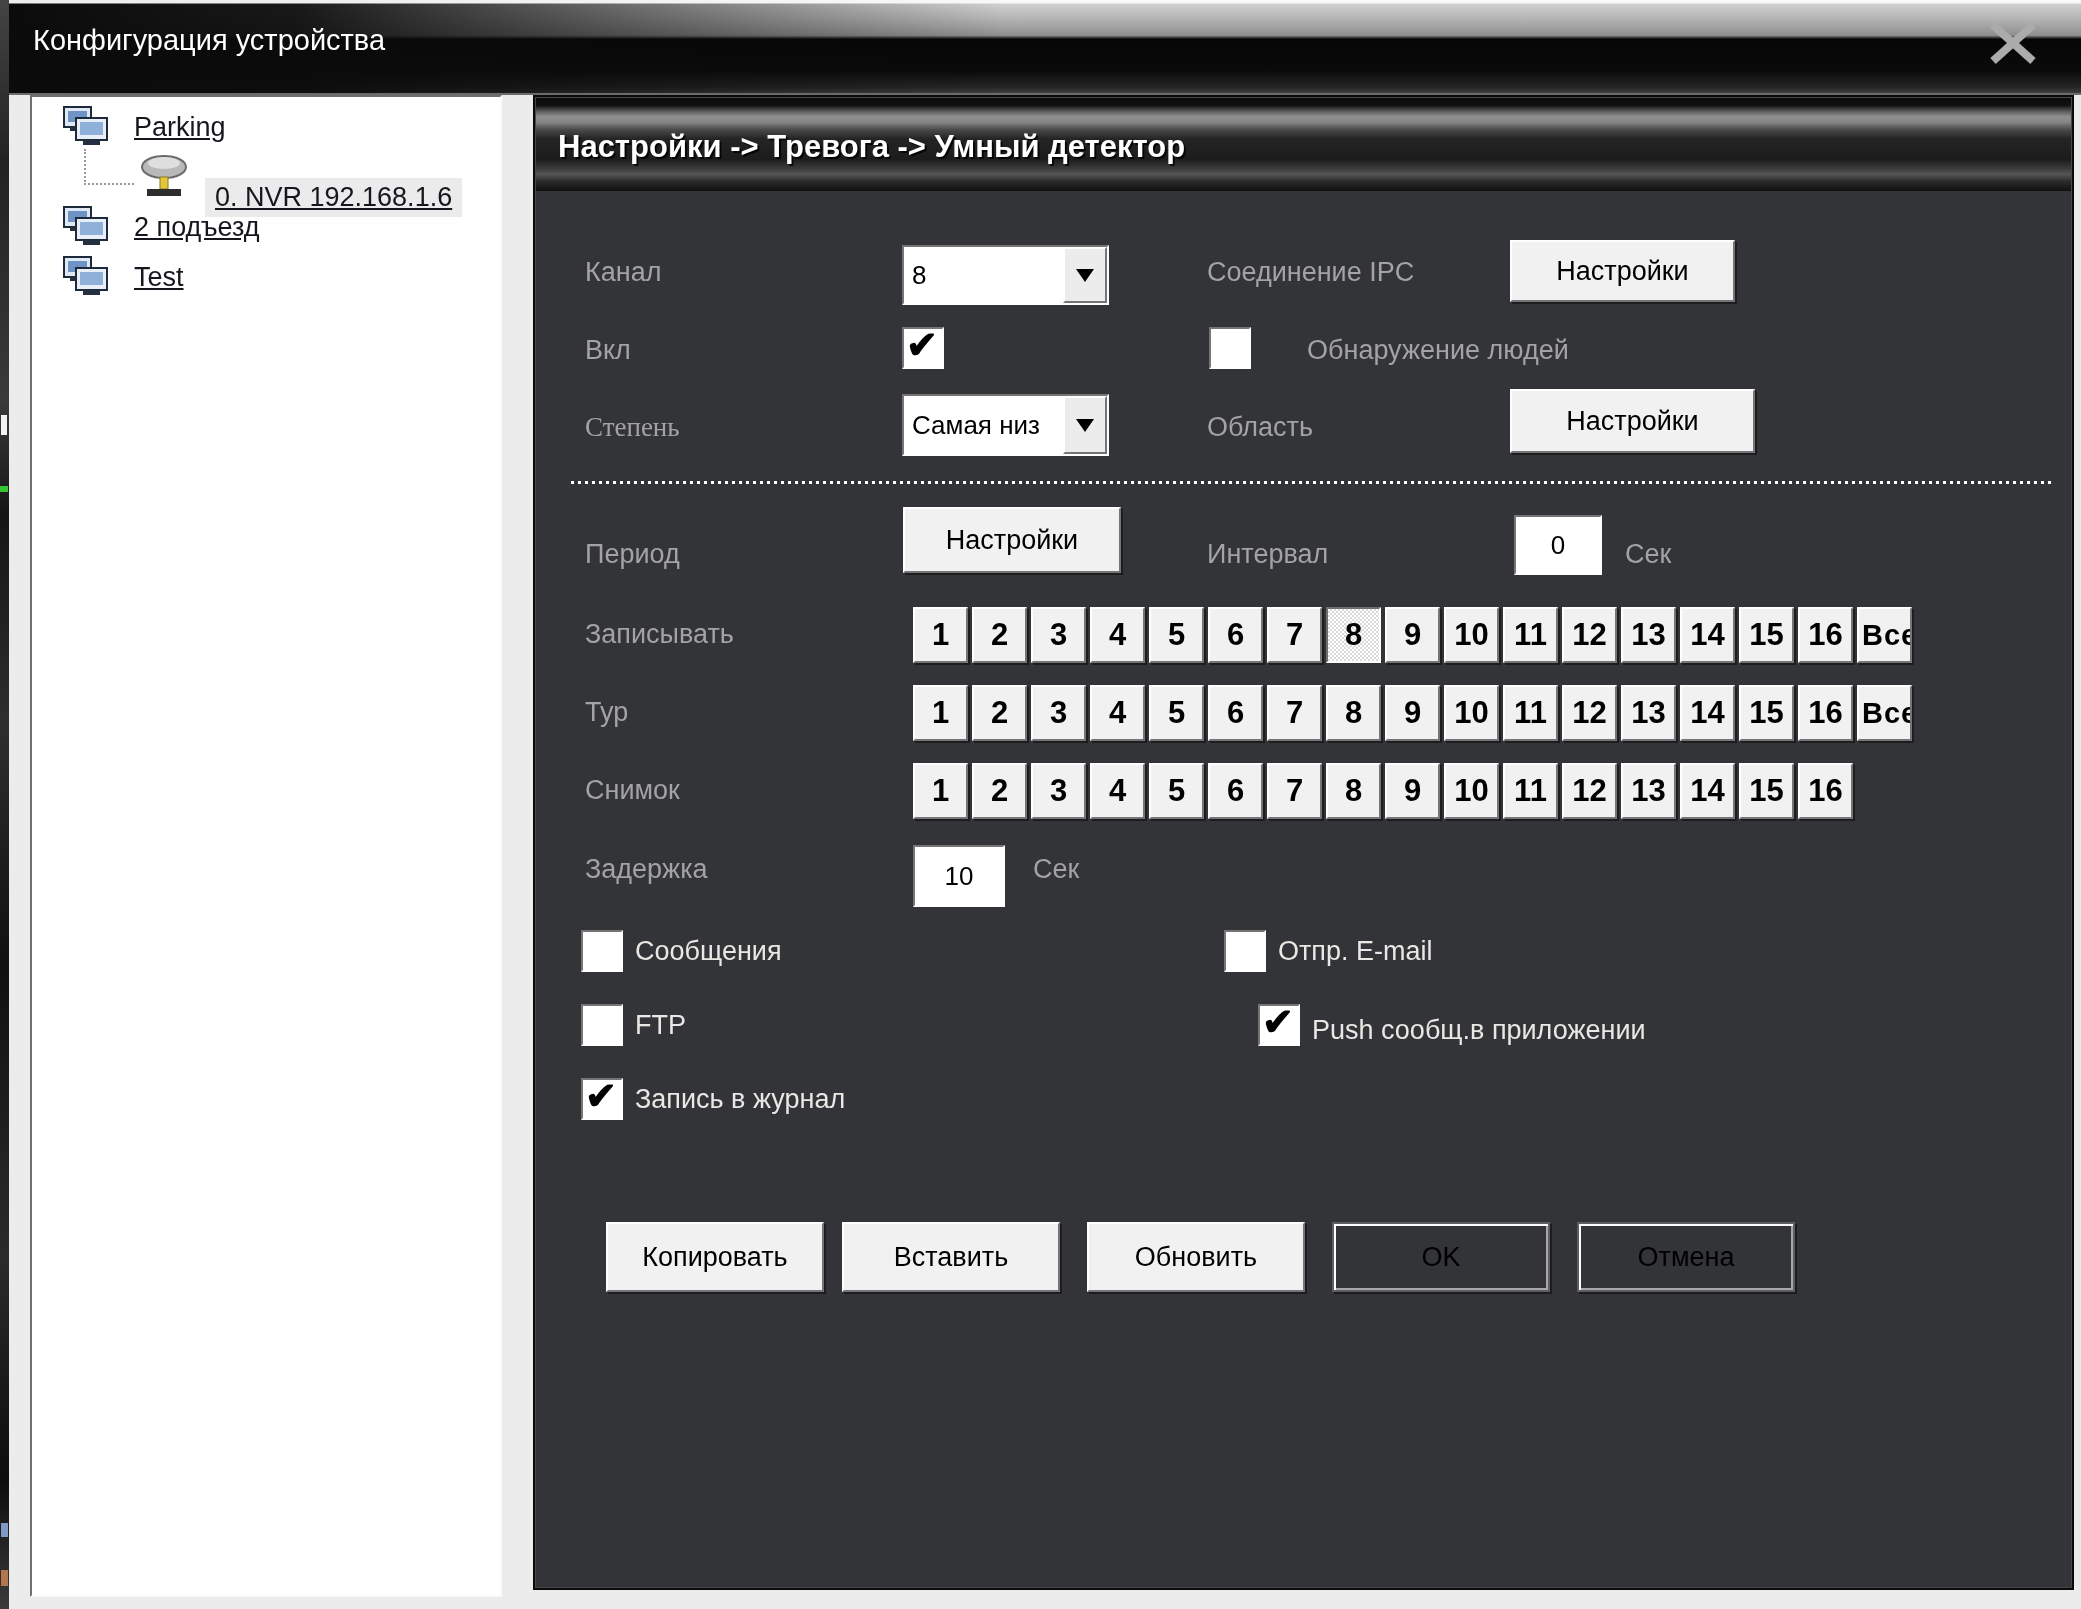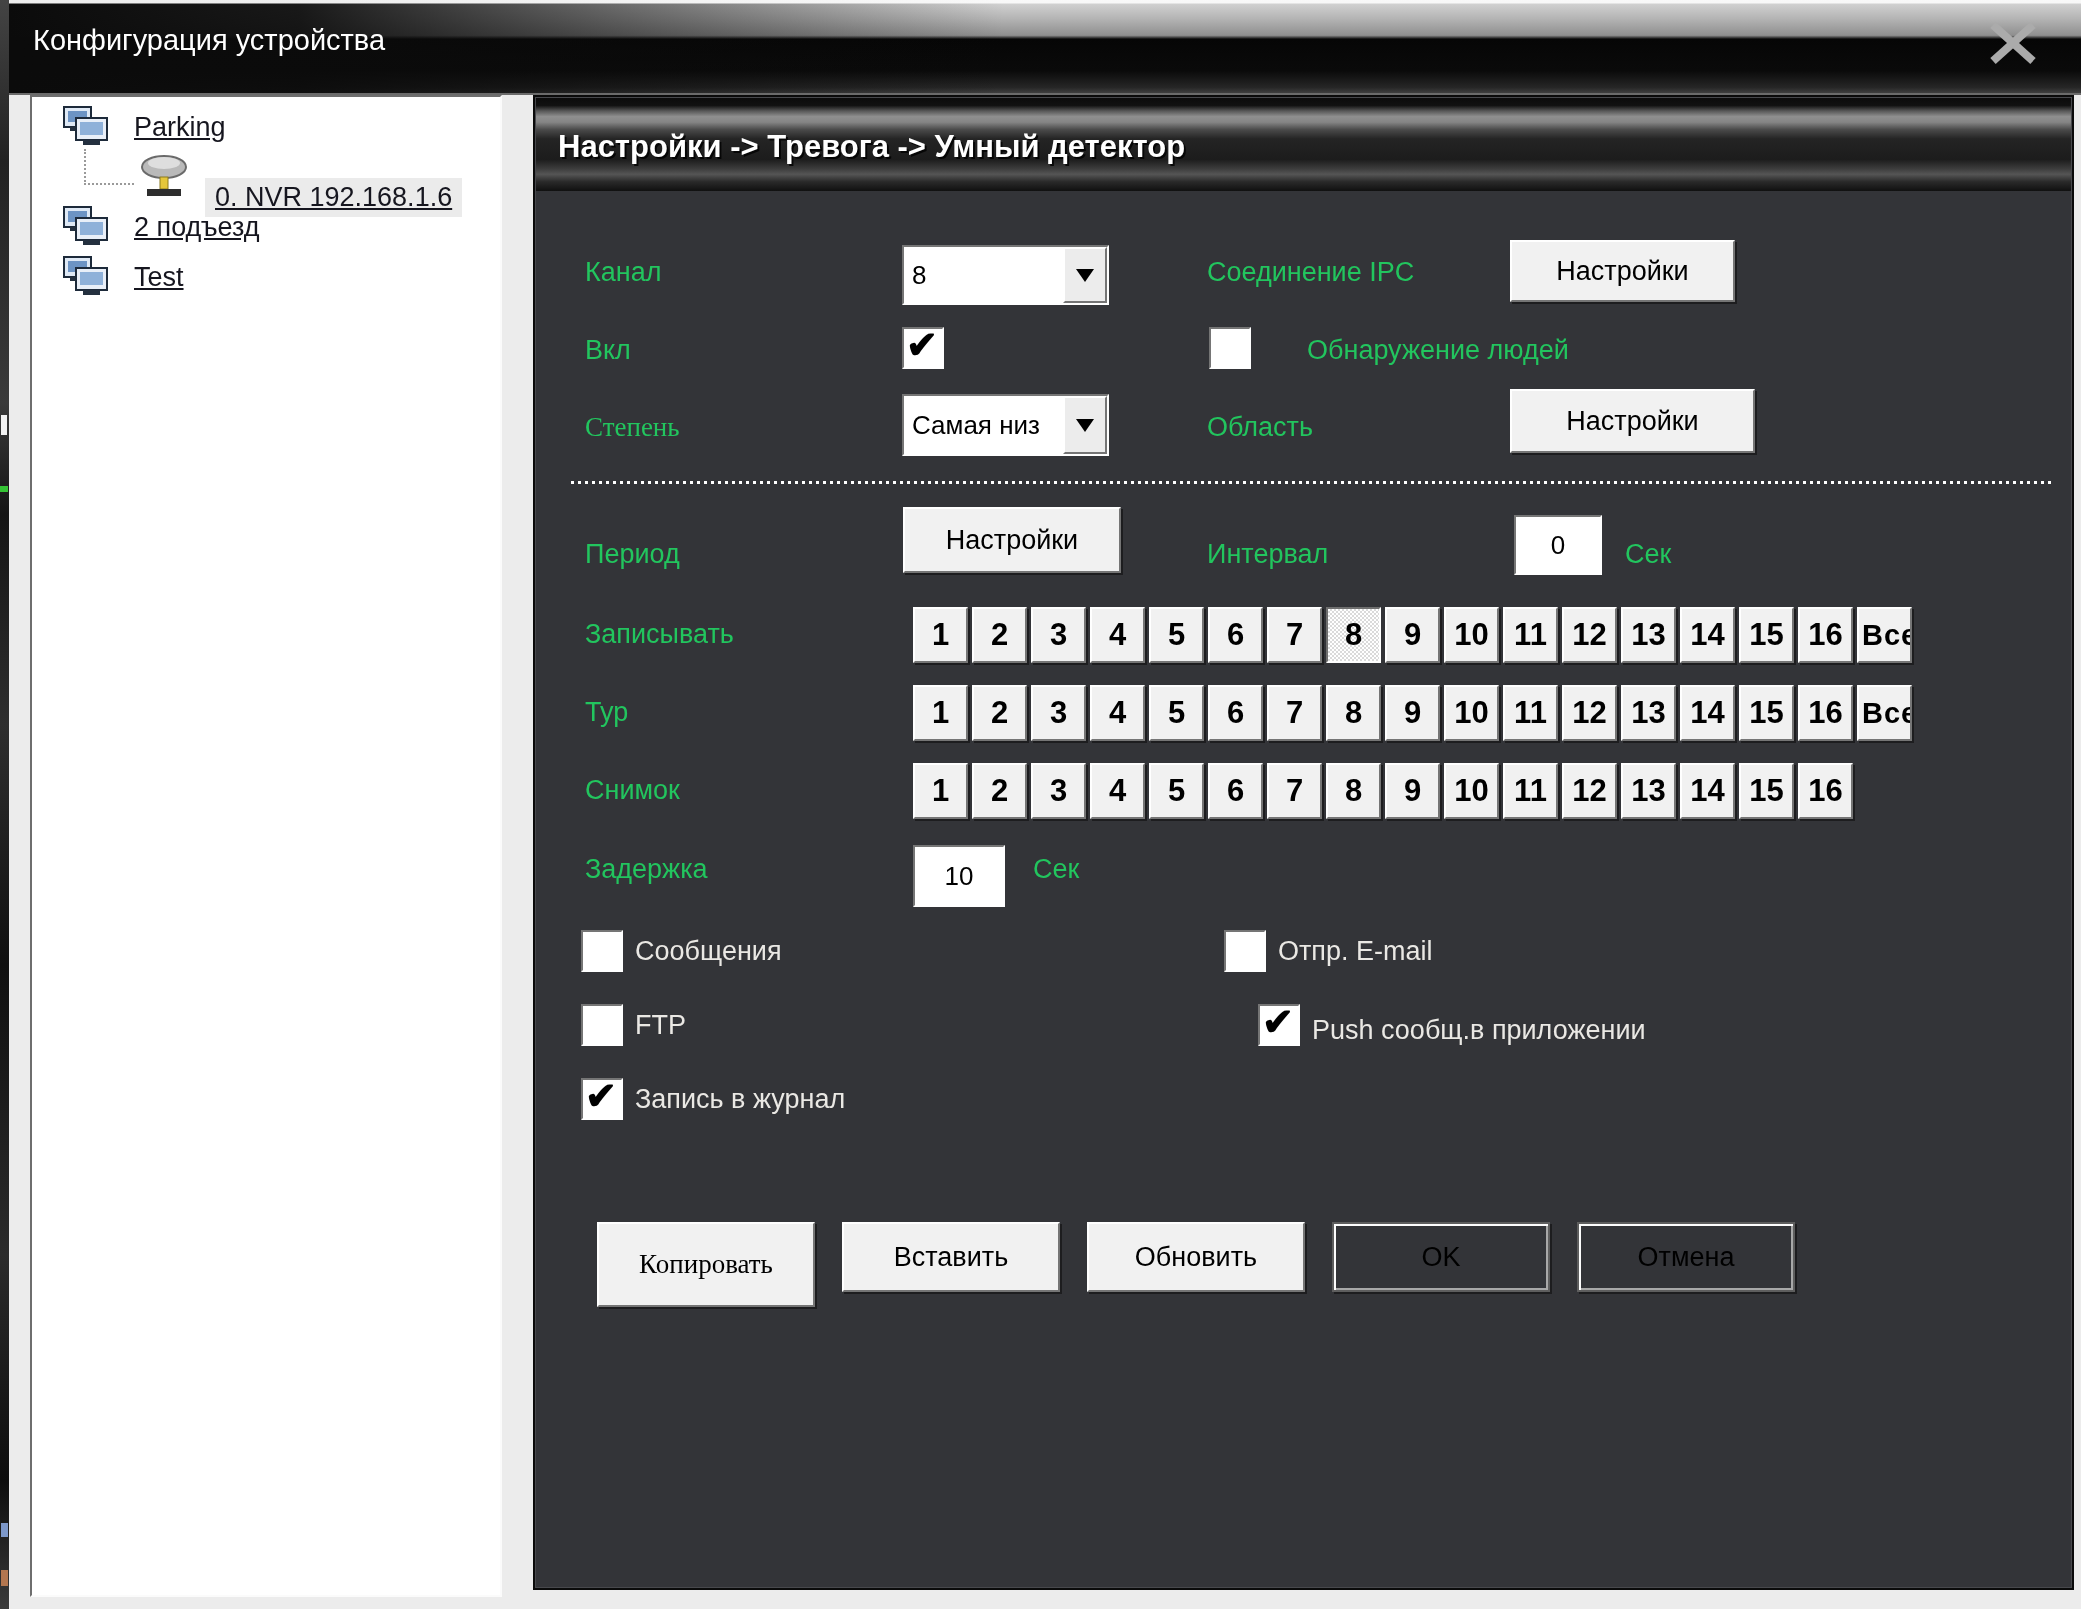--- a/index.html
+++ b/index.html
@@ -35,21 +35,21 @@
     border-left:2px dotted #9a9a9a;border-bottom:2px dotted #9a9a9a;}
 
   
   .main-panel{position:absolute;left:524px;top:95px;width:1541px;height:1495px;
     background:#333438;border:2px solid #0a0a0a;box-shadow:inset 0 0 0 1px #47484c;}
   .panel-header{position:absolute;left:1px;top:1px;right:1px;height:93px;
     background:linear-gradient(180deg,#0c0c0c 0%,#111 8%,#585858 14%,#8f8f8f 20%,#858585 26%,#4a4a4a 34%,#242424 44%,#1c1c1c 66%,#3c3c3c 76%,#555 82%,#2a2a2a 90%,#101010 100%);
     color:#fff;font-size:31px;font-weight:bold;line-height:98px;padding-left:22px;
     text-shadow:2px 2px 0 rgba(0,0,0,.8);white-space:nowrap;}
 
-  .form-label{position:absolute;font-size:27px;color:#22c55e;white-space:nowrap;}
+  .form-label{position:absolute;font-size:27px;color:#a3a3a3;white-space:nowrap;}
 
   .raised{background:#f1f1f1;border:2px solid;border-color:#ffffff #757575 #757575 #ffffff;
     box-shadow:2px 2px 0 rgba(15,15,15,.6);}
   .sunken{background:#fff;border:2px solid;border-color:#757575 #ffffff #ffffff #757575;}
 
   .push-btn{position:absolute;display:flex;align-items:center;justify-content:center;
     font-size:27px;color:#000;cursor:pointer;}
   .frame-dark{border:2px solid #5e5e5e;
     box-shadow:inset 2px 2px 0 #fdfdfd, inset -2px -2px 0 #a8a8a8, 2px 2px 0 rgba(15,15,15,.6);}
 
@@ -281,21 +281,21 @@
             <span class="checkbox cb-inline checked" style="position: relative;"></span>
             <span class="cb-label">Push сообщ.в приложении</span>
           </div>
           <div class="cbx-item" style="left: 46px; top: 981px;">
             <span class="checkbox cb-inline checked" style="position: relative;"></span>
             <span class="cb-label">Запись в журнал</span>
           </div>
         </div>
 
       <div id="btn-zone">
-          <div class="push-btn raised" style="left: 62px; top: 1125px; width: 218px; height: 85px; font-family: Liberation Serif, serif;">Копировать</div>
+          <div class="push-btn raised" style="left: 71px; top: 1125px; width: 218px; height: 70px;">Копировать</div>
           <div class="push-btn raised" style="left: 307px; top: 1125px; width: 218px; height: 70px;">Вставить</div>
           <div class="push-btn raised" style="left: 552px; top: 1125px; width: 218px; height: 70px;">Обновить</div>
           <div class="push-btn frame-dark" style="left: 797px; top: 1125px; width: 218px; height: 70px;">OK</div>
           <div class="push-btn frame-dark" style="left: 1042px; top: 1125px; width: 218px; height: 70px;">Отмена</div>
         </div>
     </div>
 
   </div>
 </div>
 

